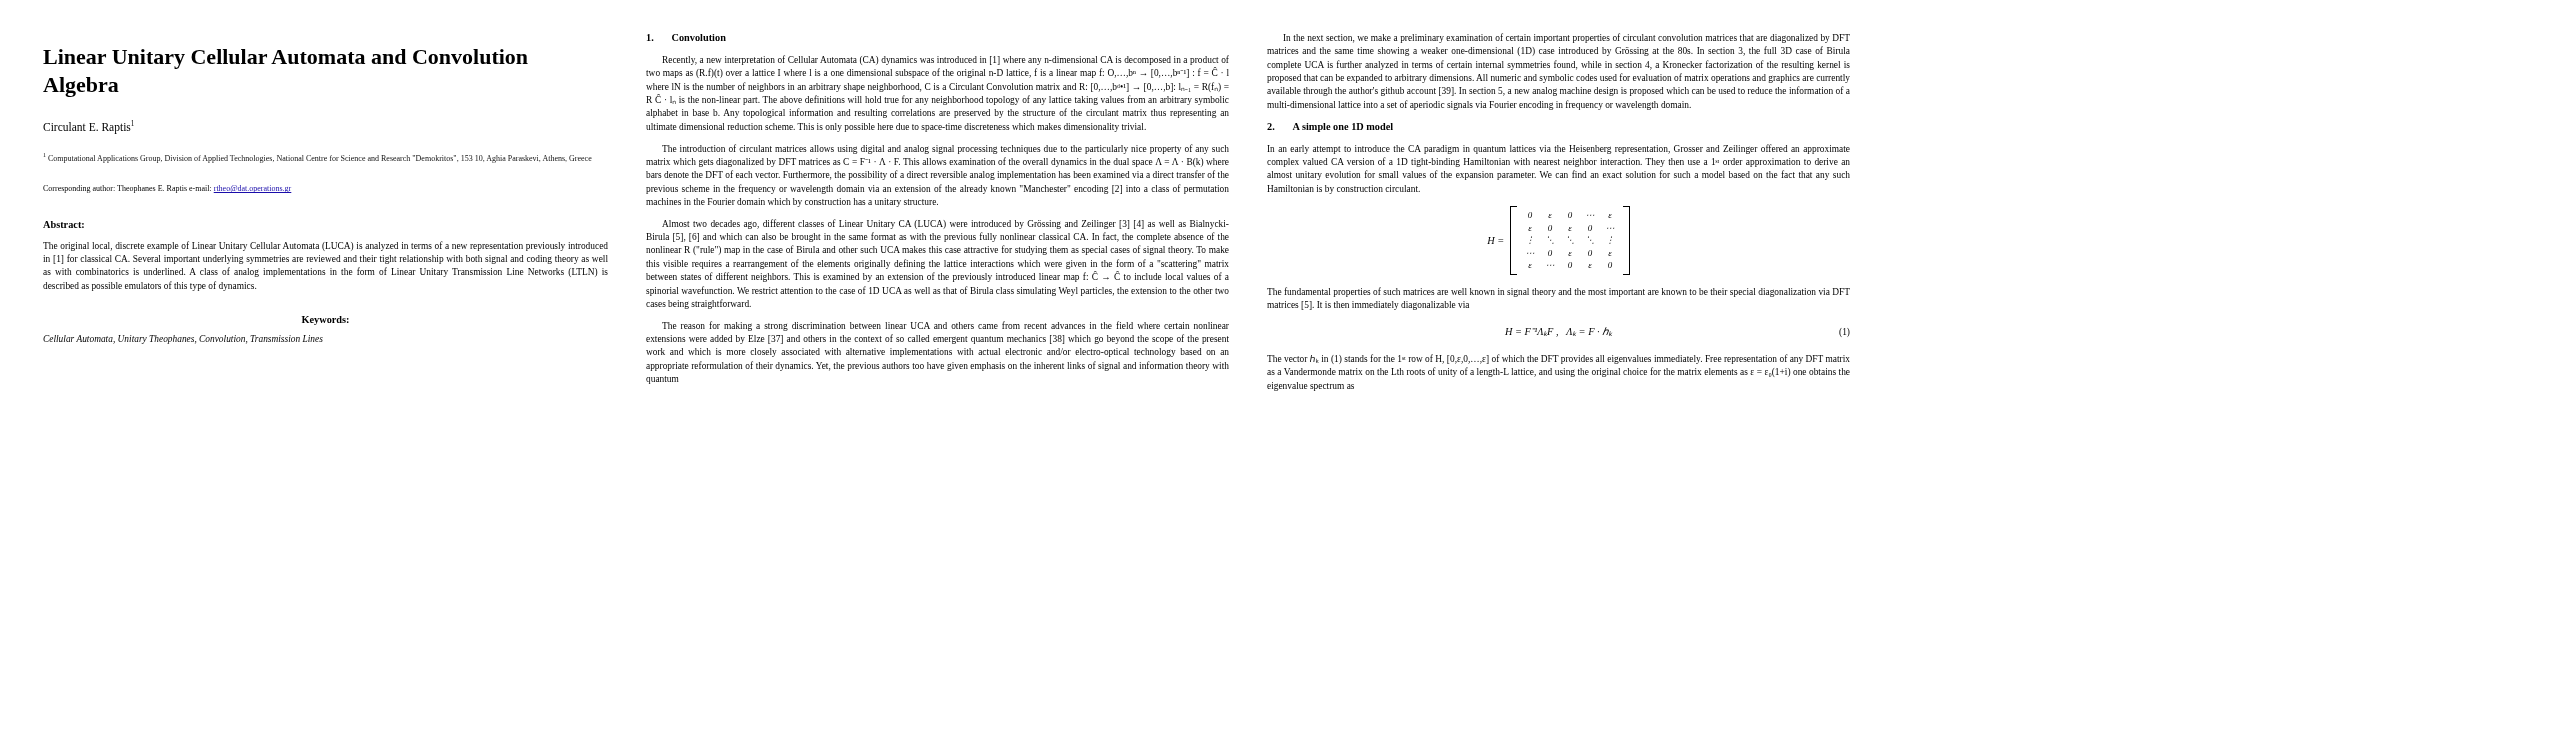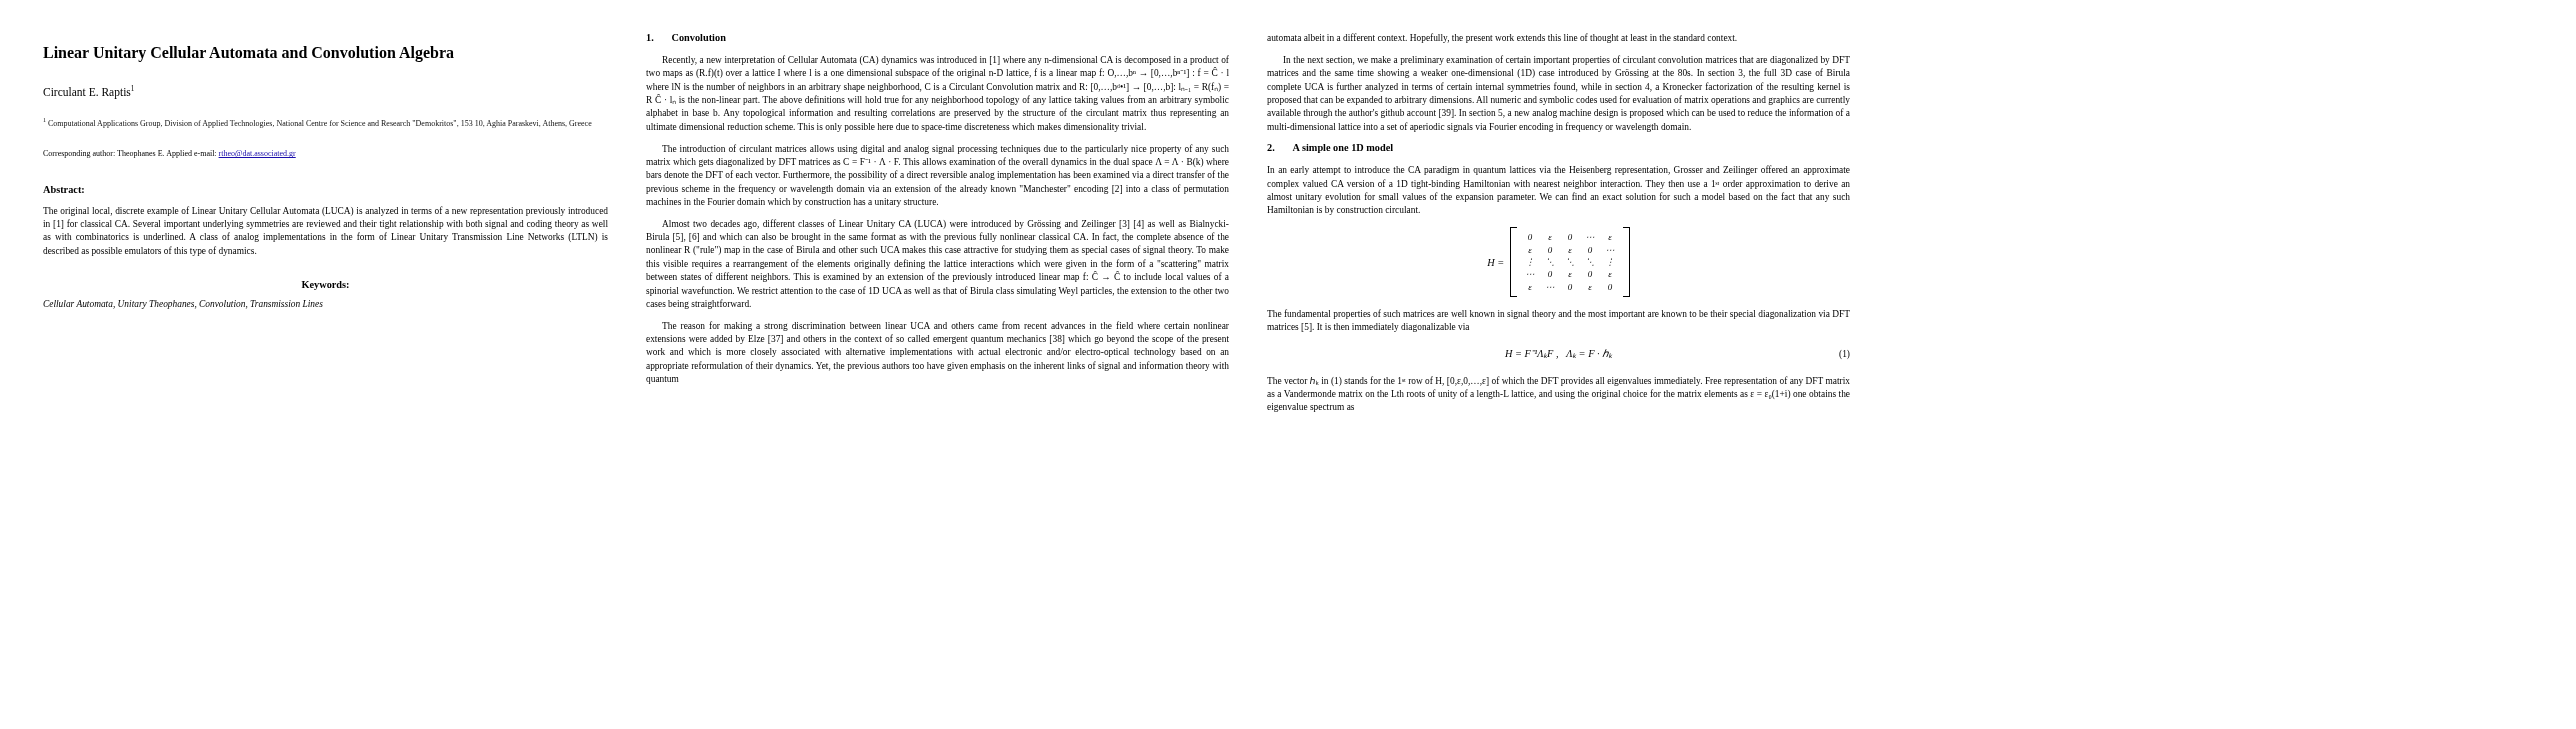--- a/index.html
+++ b/index.html
@@ -26,21 +26,21 @@
   .col{
     width:571px;
     box-sizing:border-box;
   }
   .col.c1{width:565px;}
   .col.c2{width:583px;}
   .col.c3{width:583px;}
   .col.c4{width:614px;}
 
   .title{
-    font-size:16px;
+    font-size:22px;
     font-weight:bold;
     line-height:1.25;
     margin:11px 0 20.7px 0;
     font-family:"Liberation Serif", serif;
   }
   .author{
     font-size:11.5px;
     margin:0 0 18px 0;
   }
   .author sup{font-size:7.3px;}
@@ -154,42 +154,41 @@
     <div class="col c1">
       <div class="title">Linear Unitary Cellular Automata and Convolution Algebra</div>
       <div class="author">
         <span>Circulant E. Raptis</span><sup>1</sup>
       </div>
       <div class="affil">
         <sup>1</sup>
         <span>Computational Applications Group, Division of Applied Technologies, National Centre for Science and Research "Demokritos", 153 10, Aghia Paraskevi, Athens, Greece</span>
       </div>
       <div class="corresp">
-        <span>Corresponding author: Theophanes E. Applied e-mail: </span><a href="#">rtheo@dat.associated.gr</a>
+        <span>Corresponding author: Theophanes E. Raptis e-mail: </span><a href="#">rtheo@dat.operations.gr</a>
       </div>
 
       <div class="abs-label">Abstract:</div>
       <p class="body noind">The original local, discrete example of Linear Unitary Cellular Automata (LUCA) is analyzed in terms of a new representation previously introduced in [1] for classical CA. Several important underlying symmetries are reviewed and their tight relationship with both signal and coding theory as well as with combinatorics is underlined. A class of analog implementations in the form of Linear Unitary Transmission Line Networks (LTLN) is described as possible emulators of this type of dynamics.</p>
 
       <div class="kw-label">Keywords:</div>
       <p class="kw kwital">Cellular Automata, Unitary Theophanes, Convolution, Transmission Lines</p>
     </div>
 
     <div class="col c2">
       <div class="secnum">
         <span class="n">1.</span><span>Convolution</span>
       </div>
       <p class="body">Recently, a new interpretation of Cellular Automata (CA) dynamics was introduced in [1] where any n-dimensional CA is decomposed in a product of two maps as (R.f)(t) over a lattice I where l is a one dimensional subspace of the original n-D lattice, f is a linear map f: O,…,bⁿ → [0,…,bⁿ⁻¹] : f = Ĉ · l where lN is the number of neighbors in an arbitrary shape neighborhood, C is a Circulant Convolution matrix and R: [0,…,bᵈ•¹] → [0,…,b]: lₙ₋₁ = R(fₙ) = R Ĉ · lₙ is the non-linear part. The above definitions will hold true for any neighborhood topology of any lattice taking values from an arbitrary symbolic alphabet in base b. Any topological information and resulting correlations are preserved by the structure of the circulant matrix thus representing an ultimate dimensional reduction scheme. This is only possible here due to space-time discreteness which makes dimensionality trivial.</p>
       <p class="body">The introduction of circulant matrices allows using digital and analog signal processing techniques due to the particularly nice property of any such matrix which gets diagonalized by DFT matrices as C = F⁻¹ · Λ · F. This allows examination of the overall dynamics in the dual space Λ = Λ · B(k) where bars denote the DFT of each vector. Furthermore, the possibility of a direct reversible analog implementation has been examined via a direct transfer of the previous scheme in the frequency or wavelength domain via an extension of the already known "Manchester" encoding [2] into a class of permutation machines in the Fourier domain which by construction has a unitary structure.</p>
       <p class="body">Almost two decades ago, different classes of Linear Unitary CA (LUCA) were introduced by Grössing and Zeilinger [3] [4] as well as Bialnycki-Birula [5], [6] and which can also be brought in the same format as with the previous fully nonlinear classical CA. In fact, the complete absence of the nonlinear R ("rule") map in the case of Birula and other such UCA makes this case attractive for studying them as special cases of signal theory. To make this visible requires a rearrangement of the elements originally defining the lattice interactions which were given in the form of a "scattering" matrix between states of different neighbors. This is examined by an extension of the previously introduced linear map f: Ĉ → Ĉ to include local values of a spinorial wavefunction. We restrict attention to the case of 1D UCA as well as that of Birula class simulating Weyl particles, the extension to the other two cases being straightforward.</p>
       <p class="body">The reason for making a strong discrimination between linear UCA and others came from recent advances in the field where certain nonlinear extensions were added by Elze [37] and others in the context of so called emergent quantum mechanics [38] which go beyond the scope of the present work and which is more closely associated with alternative implementations with actual electronic and/or electro-optical technology based on an appropriate reformulation of their dynamics. Yet, the previous authors too have given emphasis on the inherent links of signal and information theory with quantum</p>
     </div>
 
     <div class="col c3">
-      <p class="body noind">automata albeit in a different context. Hopefully, the present work extends this line of thought at least in the standard context.</p>
       <p class="body">In the next section, we make a preliminary examination of certain important properties of circulant convolution matrices that are diagonalized by DFT matrices and the same time showing a weaker one-dimensional (1D) case introduced by Grössing at the 80s. In section 3, the full 3D case of Birula complete UCA is further analyzed in terms of certain internal symmetries found, while in section 4, a Kronecker factorization of the resulting kernel is proposed that can be expanded to arbitrary dimensions. All numeric and symbolic codes used for evaluation of matrix operations and graphics are currently available through the author's github account [39]. In section 5, a new analog machine design is proposed which can be used to reduce the information of a multi-dimensional lattice into a set of aperiodic signals via Fourier encoding in frequency or wavelength domain.</p>
 
       <div class="secnum" style="">
         <span class="n">2.</span><span>A simple one 1D model</span>
       </div>
 
       <p class="body noind">In an early attempt to introduce the CA paradigm in quantum lattices via the Heisenberg representation, Grosser and Zeilinger offered an approximate complex valued CA version of a 1D tight-binding Hamiltonian with nearest neighbor interaction. They then use a 1ˢᵗ order approximation to derive an almost unitary evolution for small values of the expansion parameter. We can find an exact solution for such a model based on the fact that any such Hamiltonian is by construction circulant.</p>
 
       <div class="matrix-wrap">
         <span class="matrix-lead">H =</span>

